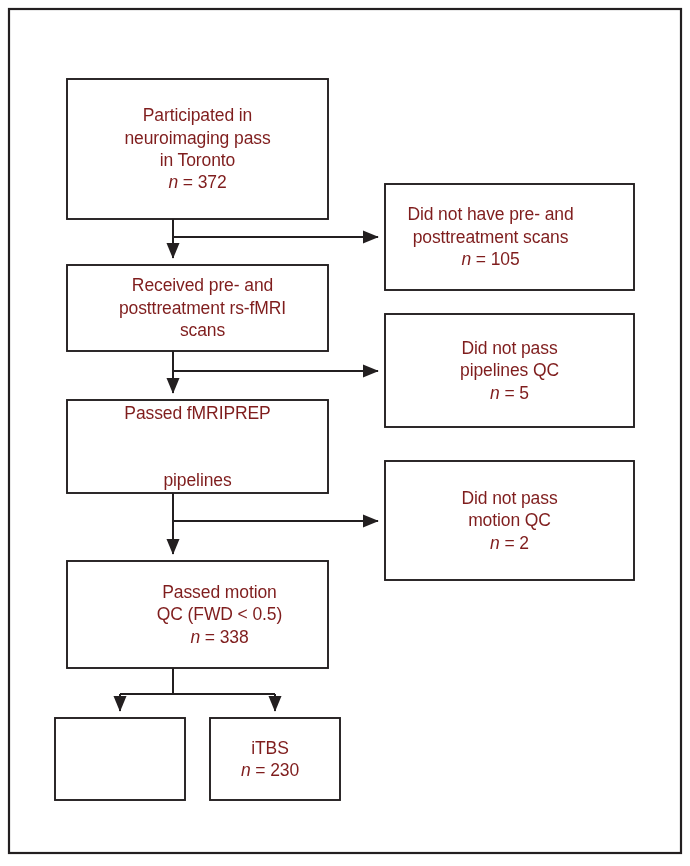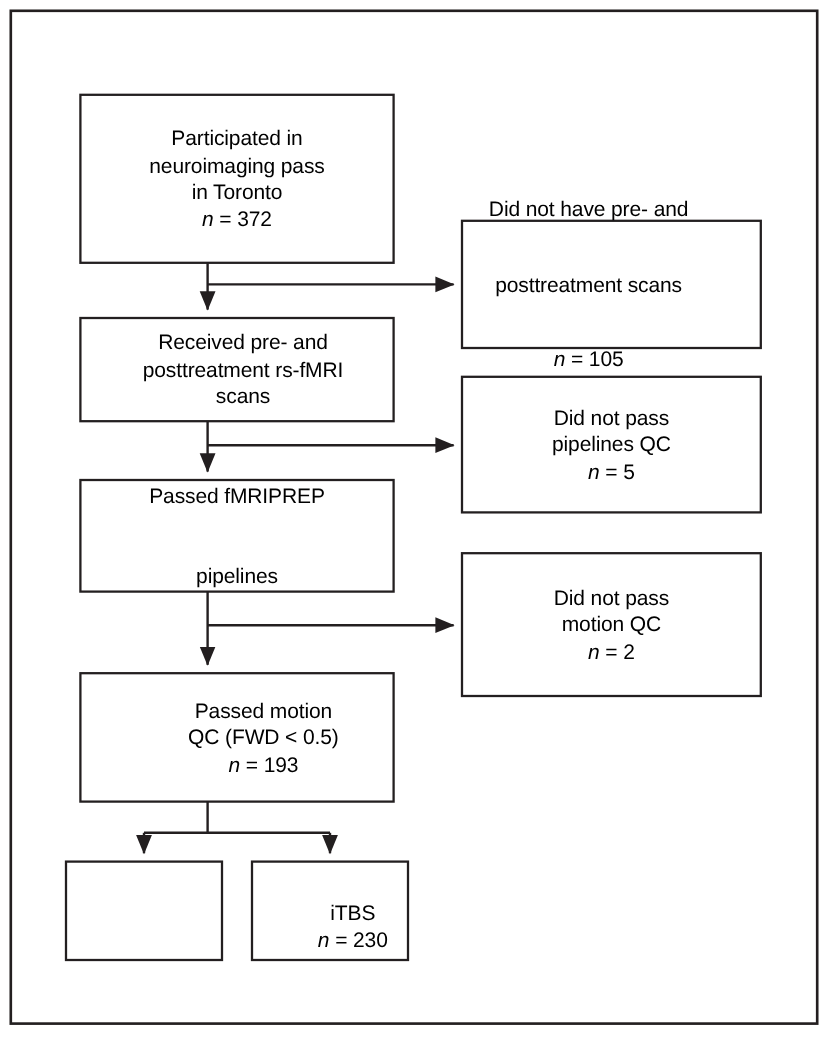--- a/index.html
+++ b/index.html
@@ -40,21 +40,21 @@
     fill: none;
   }
   .node-label {
     position: absolute;
     box-sizing: border-box;
     display: flex;
     flex-direction: column;
     align-items: center;
     justify-content: center;
     text-align: center;
-    color: #000000;
+    color: #7f1d1d;
     font-family: "Liberation Sans", sans-serif;
     font-size: 17.5px;
     line-height: 1.28;
     letter-spacing: -0.1px;
     pointer-events: none;
   }
   .node-label .line {
     white-space: nowrap;
   }
   .node-label .nline {
@@ -122,40 +122,40 @@
   </div>
 
   <div class="node-label" style="left:67px; top:400px; width:261px; height:93px;gap:44px;">
     <span class="line">Passed fMRIPREP</span>
     <span class="line">pipelines</span>
   </div>
 
   <div class="node-label" style="left:67px; top:561px; width:261px; height:107px;padding-left:44px;">
     <span class="line">Passed motion</span>
     <span class="line">QC (FWD &lt; 0.5)</span>
-    <span class="nline"><i>n</i><span> = </span><span>193</span></span>
+    <span class="nline"><i>n</i><span> = </span><span>338</span></span>
   </div>
 
-  <div class="node-label" style="left:385px; top:184px; width:211px; height:106px;gap:40px;">
+  <div class="node-label" style="left:385px; top:184px; width:211px; height:106px;">
     <span class="line">Did not have pre- and</span>
     <span class="line">posttreatment scans</span>
     <span class="nline"><i>n</i><span> = </span><span>105</span></span>
   </div>
 
   <div class="node-label" style="left:385px; top:314px; width:249px; height:113px;">
     <span class="line">Did not pass</span>
     <span class="line">pipelines QC</span>
     <span class="nline"><i>n</i><span> = </span><span>5</span></span>
   </div>
 
   <div class="node-label" style="left:385px; top:461px; width:249px; height:119px;">
     <span class="line">Did not pass</span>
     <span class="line">motion QC</span>
     <span class="nline"><i>n</i><span> = </span><span>2</span></span>
   </div>
 
 
-  <div class="node-label" style="left:218px; top:718px; width:152px; height:82px;margin-top:13px;">
+  <div class="node-label" style="left:194px; top:718px; width:152px; height:82px;">
     <span class="line">iTBS</span>
     <span class="nline"><i>n</i><span> = </span><span>230</span></span>
   </div>
 
 </div>
 
 </body></html>

